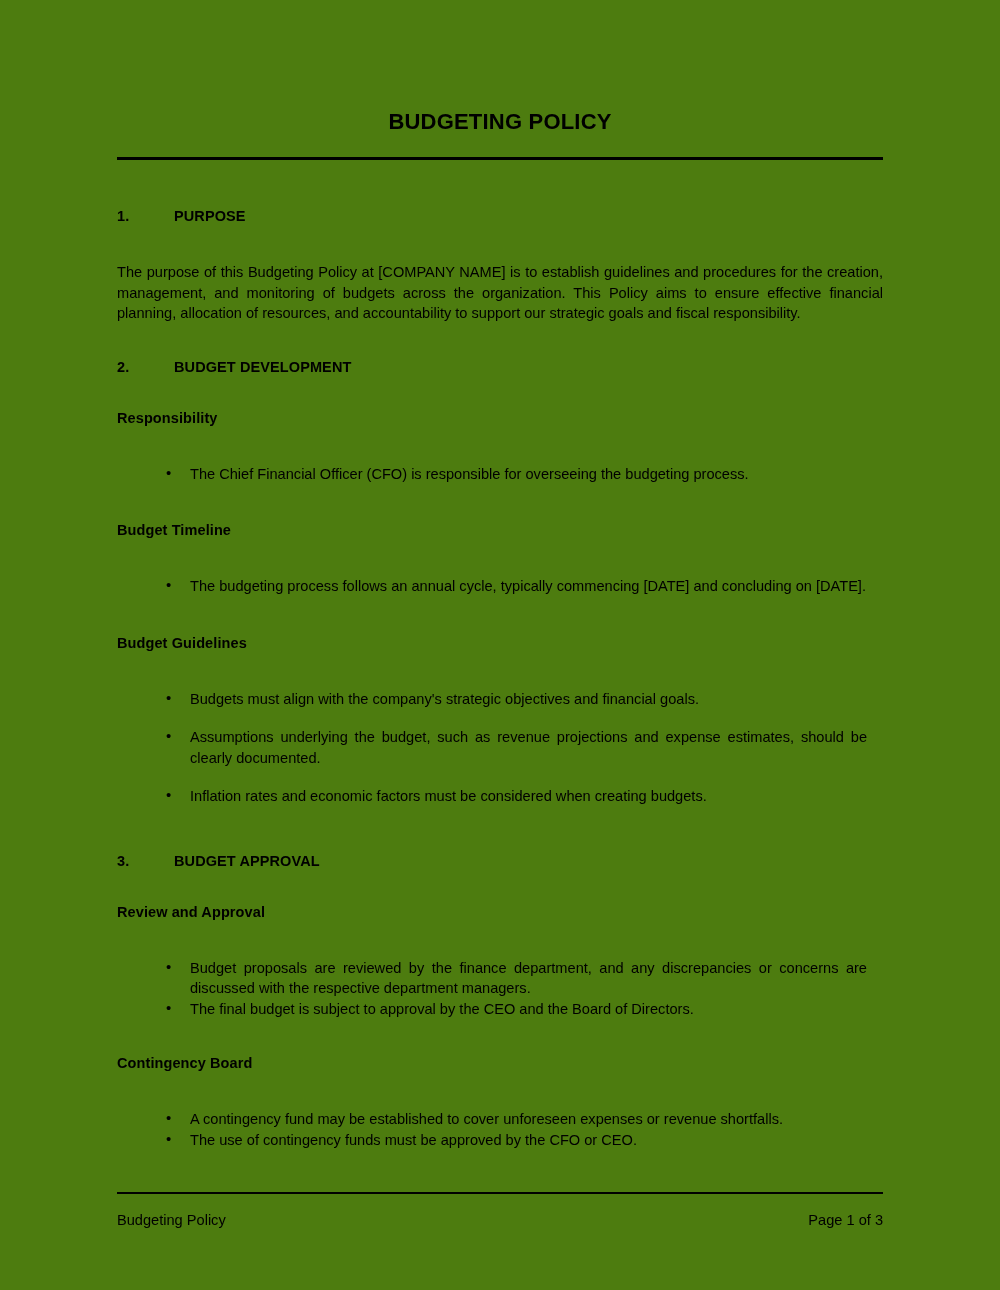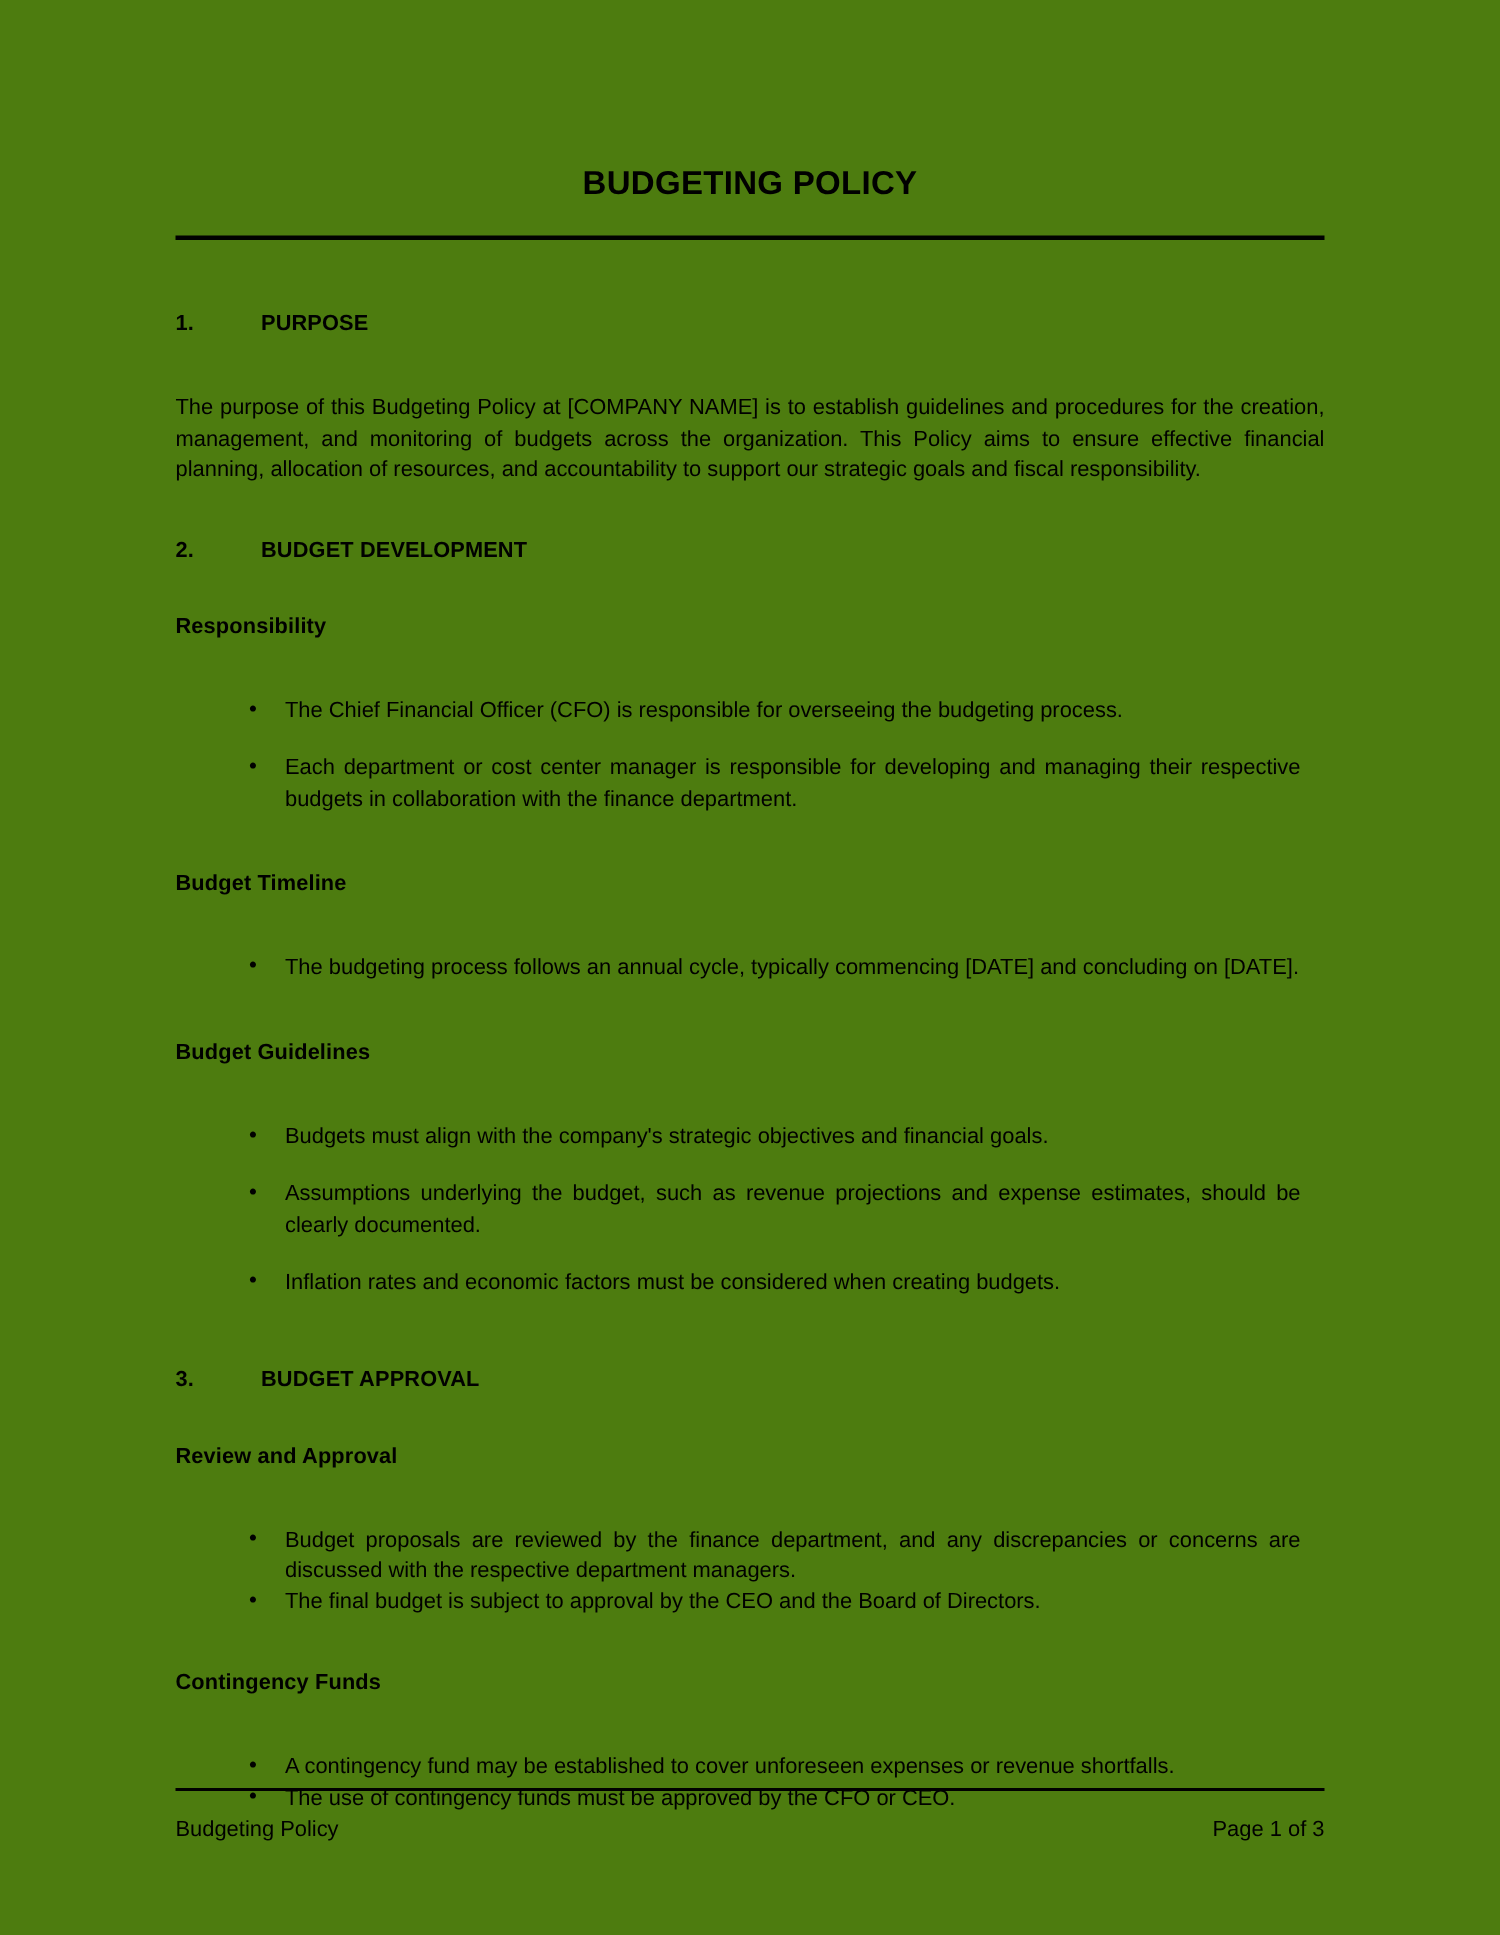--- a/index.html
+++ b/index.html
@@ -158,21 +158,20 @@
       <span class="num">2.</span>
       <span class="label">BUDGET DEVELOPMENT</span>
     </div>
 
     <div class="sp-35"></div>
 
     <div class="sub-heading">Responsibility</div>
     <div class="sp-22"></div>
     <ul class="bullets loose">
       <li>The Chief Financial Officer (CFO) is responsible for overseeing the budgeting process.</li>
-      <li>Each department or cost center manager is responsible for developing and managing their respective budgets in collaboration with the finance department.</li>
     </ul>
 
     <div class="sp-22"></div>
 
     <div class="sub-heading">Budget Timeline</div>
     <div class="sp-22"></div>
     <ul class="bullets loose">
       <li>The budgeting process follows an annual cycle, typically commencing [DATE] and concluding on [DATE].</li>
     </ul>
 
@@ -197,21 +196,21 @@
 
     <div class="sub-heading">Review and Approval</div>
     <div class="sp-22"></div>
     <ul class="bullets tight">
       <li>Budget proposals are reviewed by the finance department, and any discrepancies or concerns are discussed with the respective department managers.</li>
       <li>The final budget is subject to approval by the CEO and the Board of Directors.</li>
     </ul>
 
     <div class="sp-20"></div>
 
-    <div class="sub-heading">Contingency Funds</div>
+    <div class="sub-heading">Contingency Board</div>
     <div class="sp-22"></div>
     <ul class="bullets tight">
       <li>A contingency fund may be established to cover unforeseen expenses or revenue shortfalls.</li>
       <li>The use of contingency funds must be approved by the CFO or CEO.</li>
     </ul>
 
   </div>
 
   <div class="footer">
     <div class="footer-rule"></div>

